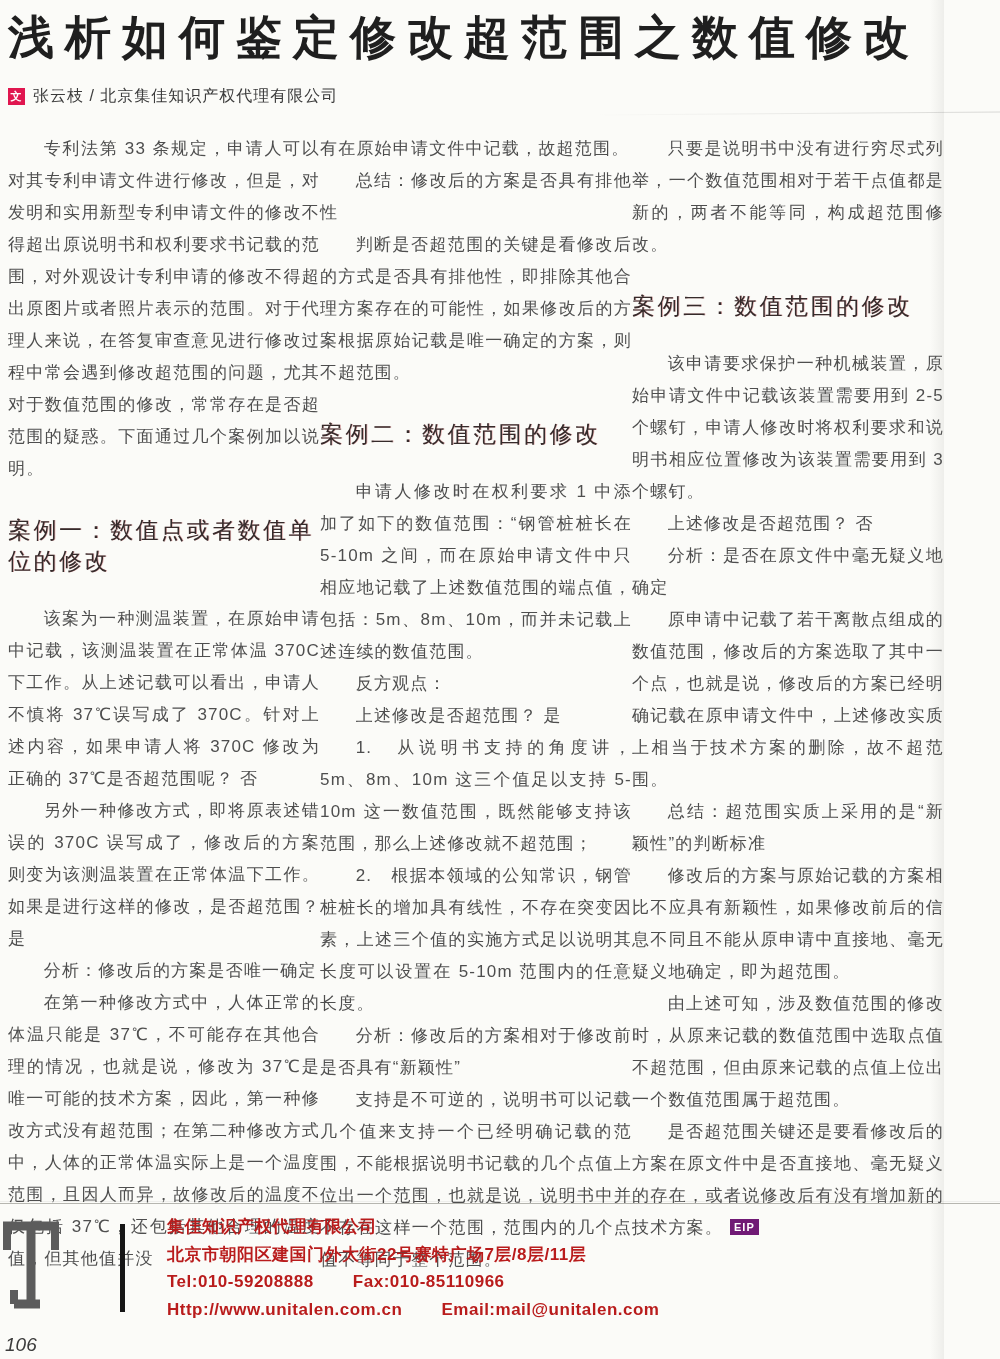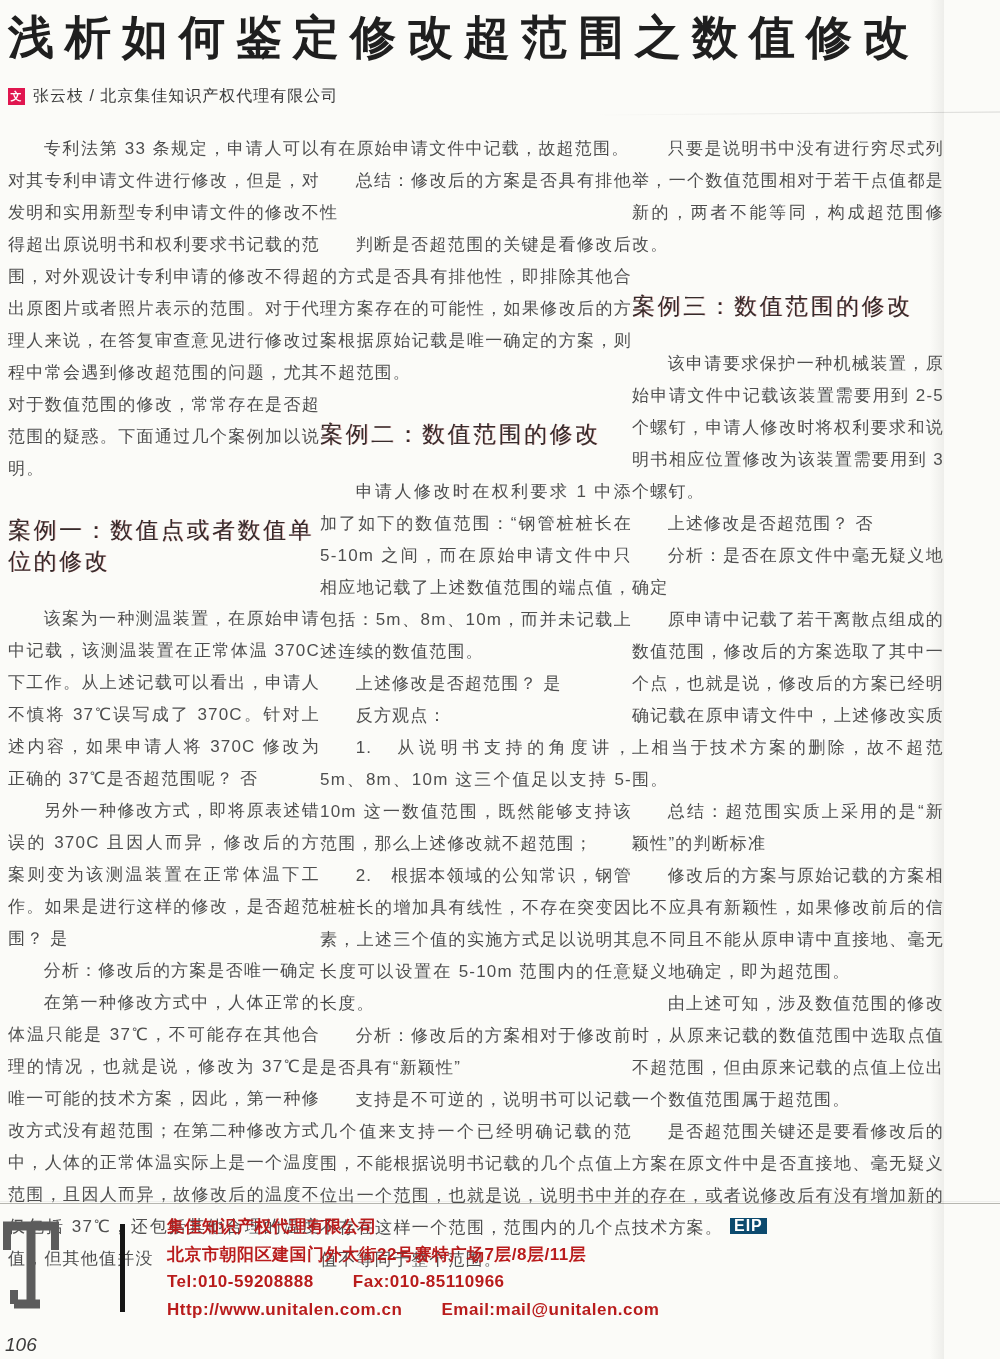--- a/index.html
+++ b/index.html
@@ -33,22 +33,22 @@
     font-size:17px;line-height:32px;color:#4e4e4e;
     text-align:justify;margin:0;text-indent:2.1em;letter-spacing:1.2px;
   }
   .para.no-indent{text-indent:0;}
   .case-heading{
     font-size:23px;font-weight:400;color:#352b2b;
     line-height:31px;margin:30px 0 26px;letter-spacing:2.5px;
     text-shadow:0.7px 0 0 rgba(190,40,50,0.35);
   }
   .eip-badge{
-    display:inline-block;background:#0c4a6e;color:#ffffff;
-    font-size:16px;font-weight:700;line-height:14px;padding:1px 4px;
+    display:inline-block;background:#701a75;color:#ffffff;
+    font-size:11px;font-weight:700;line-height:14px;padding:1px 4px;
     margin-left:7px;letter-spacing:1px;vertical-align:2px;text-indent:0;
     font-family:"Liberation Sans",sans-serif;
   }
   
   .footer-rule{position:absolute;left:0;top:1203px;width:1000px;height:1px;
     background:#b6b6b0;box-shadow:0 -2px 0 rgba(0,0,0,0.05);}
   .footer{position:absolute;left:0;top:1213px;width:1000px;height:110px;
     display:flex;align-items:center;}
   .unitalen-logo{margin-left:0;flex:0 0 auto;}
   .mailbox-label{display:flex;align-items:center;gap:14px;margin-left:48px;
@@ -75,32 +75,32 @@
     </div>
   </div>
 
   <div class="scan-line"></div>
 
   <div class="columns">
     <div class="col">
         <p class="para">专利法第 33 条规定，申请人可以对其专利申请文件进行修改，但是，对发明和实用新型专利申请文件的修改不得超出原说明书和权利要求书记载的范围，对外观设计专利申请的修改不得超出原图片或者照片表示的范围。对于代理人来说，在答复审查意见进行修改过程中常会遇到修改超范围的问题，尤其对于数值范围的修改，常常存在是否超范围的疑惑。下面通过几个案例加以说明。</p>
         <h2 class="case-heading">案例一：数值点或者数值单位的修改</h2>
         <p class="para">该案为一种测温装置，在原始申请中记载，该测温装置在正常体温 370C 下工作。从上述记载可以看出，申请人不慎将 37℃误写成了 370C。针对上述内容，如果申请人将 370C 修改为正确的 37℃是否超范围呢？ 否</p>
-        <p class="para">另外一种修改方式，即将原表述错误的 370C 且因人而异，修改后的方案则变为该测温装置在正常体温下工作。如果是进行这样的修改，是否超范围？ 是</p>
+        <p class="para">另外一种修改方式，即将原表述错误的 370C 误写成了，修改后的方案则变为该测温装置在正常体温下工作。如果是进行这样的修改，是否超范围？ 是</p>
         <p class="para">分析：修改后的方案是否唯一确定</p>
         <p class="para">在第一种修改方式中，人体正常的体温只能是 37℃，不可能存在其他合理的情况，也就是说，修改为 37℃是唯一可能的技术方案，因此，第一种修改方式没有超范围；在第二种修改方式中，人体的正常体温实际上是一个温度范围，且因人而异，故修改后的温度不仅包括 37℃，还包括其他合理的温度值，但其他值并没</p>
       </div>
     <div class="col">
         <p class="para no-indent">有在原始申请文件中记载，故超范围。</p>
         <p class="para">总结：修改后的方案是否具有排他性</p>
         <p class="para">判断是否超范围的关键是看修改后的方式是否具有排他性，即排除其他合理方案存在的可能性，如果修改后的方案根据原始记载是唯一确定的方案，则不超范围。</p>
         <h2 class="case-heading">案例二：数值范围的修改</h2>
         <p class="para">申请人修改时在权利要求 1 中添加了如下的数值范围：“钢管桩桩长在 5-10m 之间，而在原始申请文件中只相应地记载了上述数值范围的端点值，包括：5m、8m、10m，而并未记载上述连续的数值范围。</p>
+        <p class="para">反方观点：</p>
         <p class="para">上述修改是否超范围？ 是</p>
-        <p class="para">反方观点：</p>
         <p class="para">1.　从说明书支持的角度讲，5m、8m、10m 这三个值足以支持 5-10m 这一数值范围，既然能够支持该范围，那么上述修改就不超范围；</p>
         <p class="para">2.　根据本领域的公知常识，钢管桩桩长的增加具有线性，不存在突变因素，上述三个值的实施方式足以说明其长度可以设置在 5-10m 范围内的任意长度。</p>
         <p class="para">分析：修改后的方案相对于修改前是否具有“新颖性”</p>
         <p class="para">支持是不可逆的，说明书可以记载几个值来支持一个已经明确记载的范围，不能根据说明书记载的几个点值上位出一个范围，也就是说，说明书中并不存在这样一个范围，范围内的几个点值不等同于整个范围。</p>
       </div>
     <div class="col">
         <p class="para">只要是说明书中没有进行穷尽式列举，一个数值范围相对于若干点值都是新的，两者不能等同，构成超范围修改。</p>
         <h2 class="case-heading">案例三：数值范围的修改</h2>
         <p class="para">该申请要求保护一种机械装置，原始申请文件中记载该装置需要用到 2-5 个螺钉，申请人修改时将权利要求和说明书相应位置修改为该装置需要用到 3 个螺钉。</p>
         <p class="para">上述修改是否超范围？ 否</p>

